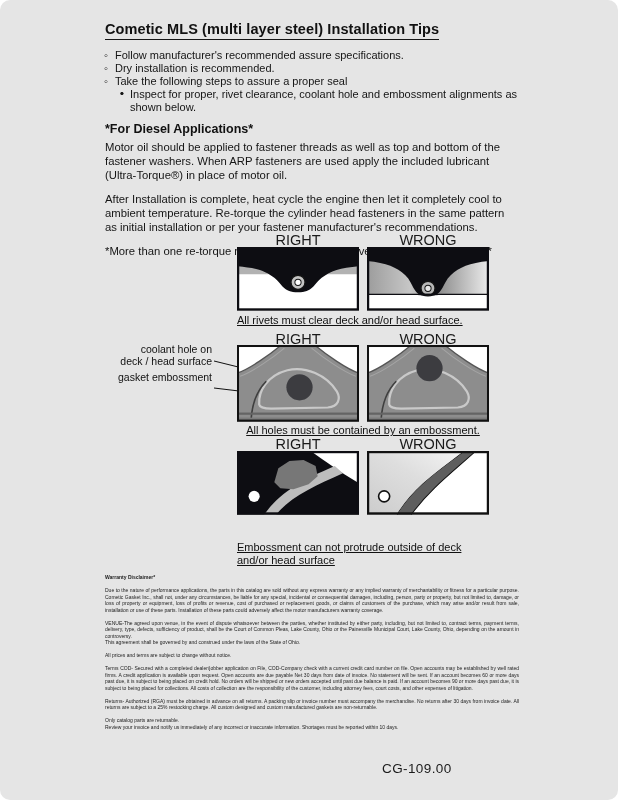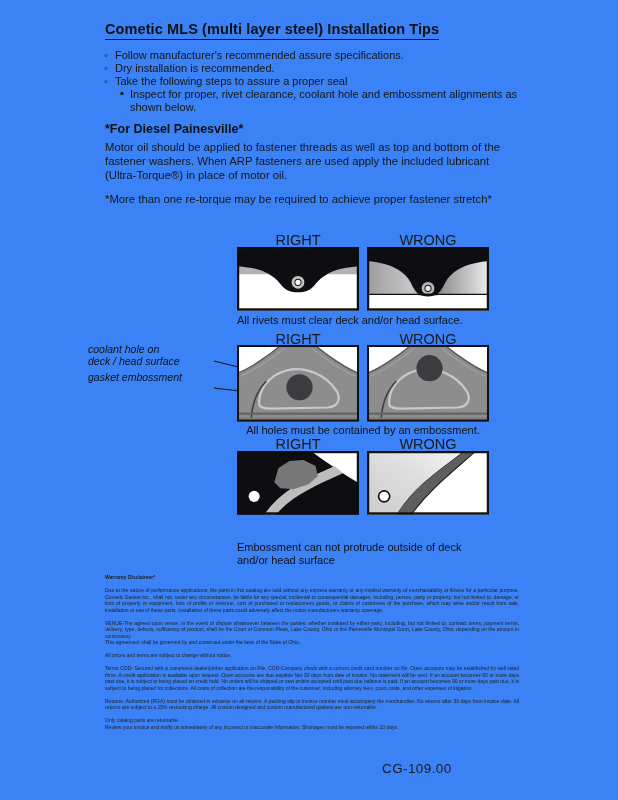--- a/index.html
+++ b/index.html
@@ -1,39 +1,39 @@
 <!DOCTYPE html>
 <html><head>
 <meta charset="utf-8">
 <style>
   html,body { margin:0; padding:0; background:#ffffff; }
   .page {
-    position:relative; width:618px; height:800px; background:#3b82f6;
-    font-family:"Liberation Sans", sans-serif; color:#151515; overflow:hidden;
+    position:relative; width:618px; height:800px; background:#e5e5e5;
+    font-family:"Liberation Sans", sans-serif; color:#151515; overflow:hidden;border-radius:10px;
   }
   .content { position:absolute; left:105px; top:20px; width:414px; }
   .title {
     display:inline-block; font-size:14.5px; font-weight:bold; letter-spacing:0.1px;
     border-bottom:1.6px solid #151515; padding-bottom:2px; margin:0 0 7px 0; color:#111;
   }
   .tips { margin-top:2px; }
   .tip { position:relative; padding-left:10px; font-size:11px; line-height:13px; }
   .tip .marker { position:absolute; left:-1px; top:0; font-size:11px; }
   .subtip { position:relative; padding-left:25px; font-size:11px; line-height:13px; }
   .subtip .marker { position:absolute; left:15px; top:-1px; font-size:11px; }
   .diesel-heading { font-size:12.5px; font-weight:bold; margin:8px 0 4px 0; color:#111; }
   .para { font-size:11.3px; line-height:14px; margin:0 0 10px 0; width:412px; }
   .para.tight { margin-bottom:4px; }
 
   .fig-label { position:absolute; width:122px; text-align:center; font-size:14.5px; color:#1a1a1a; }
   .fig-box { position:absolute; width:122px; }
   .fig-box svg { display:block; width:122px; }
-  .fig-caption { position:absolute; font-size:11px; line-height:12.5px; color:#111; }
-
-  .anno { position:absolute; text-align:left; font-size:10.5px; line-height:11.5px; color:#111;font-style:italic; }
+  .fig-caption { position:absolute; font-size:11px; line-height:12.5px; color:#111;text-decoration:underline; }
+
+  .anno { position:absolute; text-align:right; font-size:10.5px; line-height:11.5px; color:#111; }
   .anno-arrows { position:absolute; left:0; top:0; width:618px; height:800px; pointer-events:none; }
 
   .legal {
     position:absolute; left:105px; top:574px; width:828px;
     transform:scale(0.5); transform-origin:0 0;
     font-size:10px; line-height:13px; color:#222;
   }
   .legal .lheading { font-weight:bold; margin:0 0 13px 0; }
   .legal p { margin:0 0 13px 0; text-align:justify; }
   .legal p.nogap { margin-bottom:0; }
@@ -60,22 +60,23 @@
         <span>Take the following steps to assure a proper seal</span>
       </div>
       <div class="subtip">
         <span class="marker">•</span>
       </div>
       <div class="subtip">
         <span class="marker">•</span>
         <span>Inspect for proper, rivet clearance, coolant hole and embossment alignments as shown below.</span>
       </div>
     </div>
-    <div class="diesel-heading">*For Diesel Painesville*</div>
+    <div class="diesel-heading">*For Diesel Applications*</div>
     <p class="para">Motor oil should be applied to fastener threads as well as top and bottom of the fastener washers. When ARP fasteners are used apply the included lubricant (Ultra-Torque®) in place of motor oil.</p>
+    <p class="para">After Installation is complete, heat cycle the engine then let it completely cool to ambient temperature. Re-torque the cylinder head fasteners in the same pattern as initial installation or per your fastener manufacturer's recommendations.</p>
     <p class="para tight">*More than one re-torque may be required to achieve proper fastener stretch*</p>
   </div>
 
   <div class="fig-label" style="left:237px; top:232px;">RIGHT</div>
   <div class="fig-label" style="left:367px; top:232px;">WRONG</div>
 
   <div class="fig-box" style="left:237px; top:247px;">
     <svg viewBox="0 0 121 63">
       <rect width="121" height="63" fill="#ffffff"></rect>
       <path d="M0,19 H121 V27 H0 Z" fill="#b2b2b2"></path>

